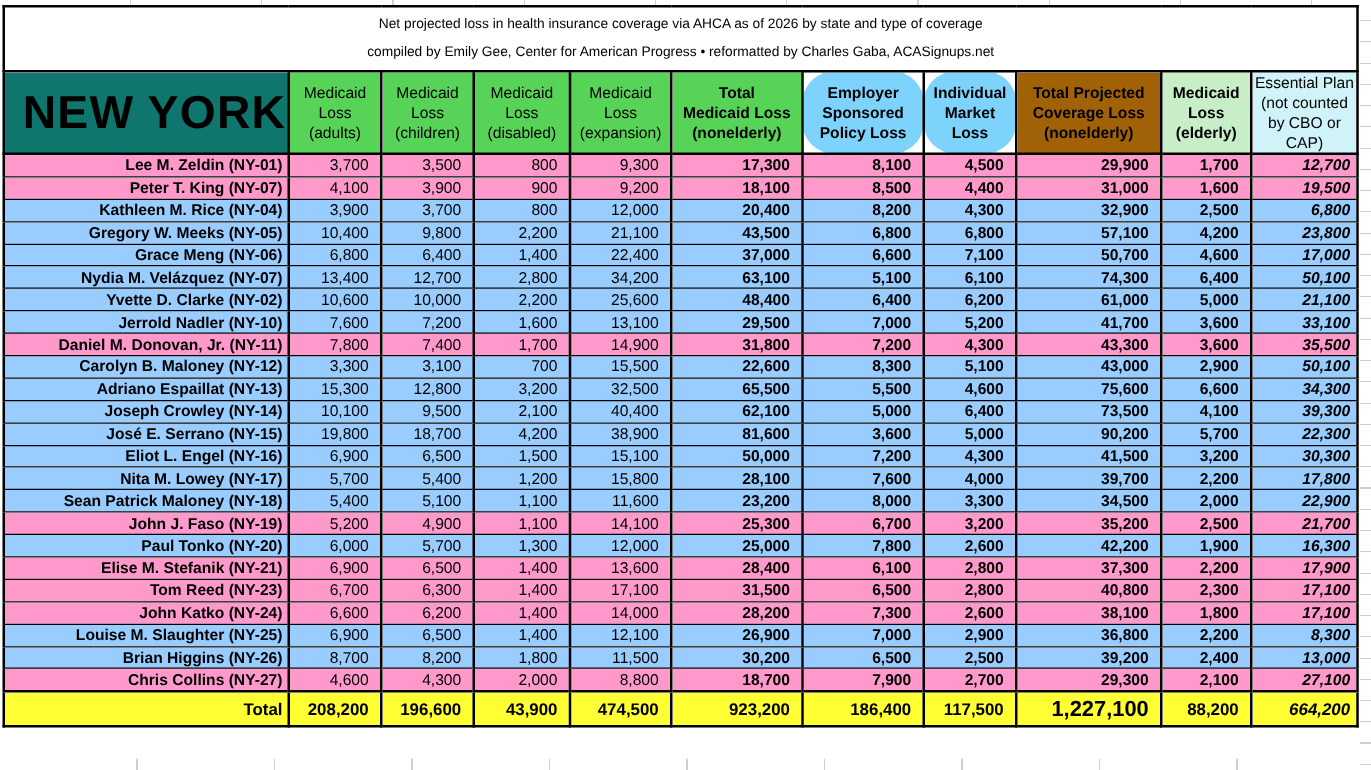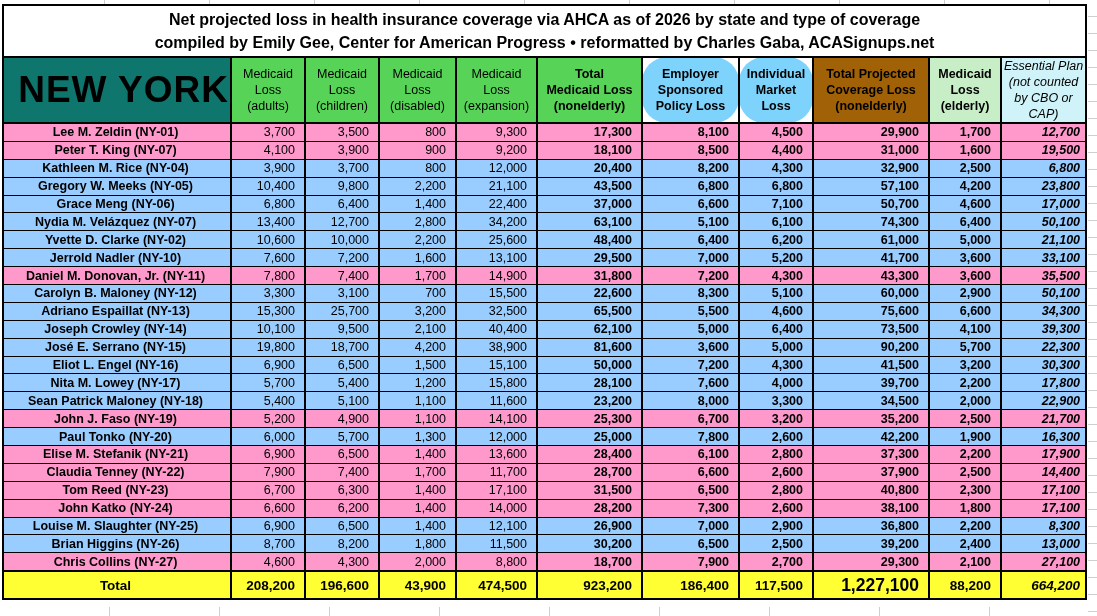--- a/index.html
+++ b/index.html
@@ -12,38 +12,38 @@
   .grid-bottom{bottom:0;left:0;width:1097px;height:9px;
     background:repeating-linear-gradient(to right,#fff 0 109px,#cfcfcf 109px 110px);}
   .grid-right{top:0;right:0;width:9px;height:616px;
     background:repeating-linear-gradient(to bottom,#fff 0 16px,#cfcfcf 16px 17px);}
 
   table.main{position:absolute;top:4px;left:2px;width:1085px;border-collapse:collapse;table-layout:fixed;}
   td,th{border:2px solid #000;overflow:hidden;white-space:nowrap;}
 
   
   .title-cell{background:#fff;text-align:center;height:48px;padding:1px 0;}
-  .title-line{font-weight:bold;font-size:16px;line-height:23px;text-align:center;}
+  .title-line{font-weight:normal;font-size:11px;line-height:23px;text-align:center;}
 
   
   .state-cell{background:#0f766e;font-size:37px;font-weight:bold;text-align:right;letter-spacing:1px;}
   th.colhead{font-size:12.5px;font-weight:normal;line-height:16px;white-space:pre-line;height:56px;vertical-align:middle;text-align:center;padding:0 1px;}
   th.bold{font-weight:bold;}
-  th.italic{font-style:italic;}
+  th.italic{}
   .h-green{background:#57D457;}
   .h-olive{background:#7dd3fc;border-radius:25px;}
   .h-yellow{background:#a16207;}
   .h-ltgreen{background:#C7EEC7;}
   .h-cyan{background:#CFF3F8;}
 
   
   tbody.data td{border-top-width:1px;border-bottom-width:1px;height:14.9px;font-size:12.5px;vertical-align:middle;}
   tr.row-pink td{background:#FF99CC;}
   tr.row-blue td{background:#99CCFF;}
-  td.name-cell{font-weight:bold;text-align:center;padding-right:4px;margin-top:29px;}
+  td.name-cell{font-weight:bold;text-align:right;padding-right:4px;margin-top:29px;}
   td.val{text-align:right;padding-right:9px;}
   td.bold-num{font-weight:bold;}
   td.ital-num{font-weight:bold;font-style:italic;padding-right:5px;}
 
   
   tr.total-row td{background:#FFFF33;font-weight:bold;height:24px;font-size:13.5px;vertical-align:middle;}
   tr.total-row td.val{padding-right:9px;}
   tr.total-row td.big-total{font-size:17.5px;}
   tr.total-row td.ital-num{font-style:italic;padding-right:5px;}
 </style>
@@ -229,28 +229,28 @@
       </tr>
       <tr class="row-blue">
         <td class="name-cell">Carolyn B. Maloney (NY-12)</td>
         <td class="val">3,300</td>
         <td class="val">3,100</td>
         <td class="val">700</td>
         <td class="val">15,500</td>
         <td class="val bold-num">22,600</td>
         <td class="val bold-num">8,300</td>
         <td class="val bold-num">5,100</td>
-        <td class="val bold-num">60,000</td>
+        <td class="val bold-num">43,000</td>
         <td class="val bold-num">2,900</td>
         <td class="val ital-num">50,100</td>
       </tr>
       <tr class="row-blue">
         <td class="name-cell">Adriano Espaillat (NY-13)</td>
         <td class="val">15,300</td>
-        <td class="val">25,700</td>
+        <td class="val">12,800</td>
         <td class="val">3,200</td>
         <td class="val">32,500</td>
         <td class="val bold-num">65,500</td>
         <td class="val bold-num">5,500</td>
         <td class="val bold-num">4,600</td>
         <td class="val bold-num">75,600</td>
         <td class="val bold-num">6,600</td>
         <td class="val ital-num">34,300</td>
       </tr>
       <tr class="row-blue">
@@ -349,33 +349,20 @@
         <td class="val">6,900</td>
         <td class="val">6,500</td>
         <td class="val">1,400</td>
         <td class="val">13,600</td>
         <td class="val bold-num">28,400</td>
         <td class="val bold-num">6,100</td>
         <td class="val bold-num">2,800</td>
         <td class="val bold-num">37,300</td>
         <td class="val bold-num">2,200</td>
         <td class="val ital-num">17,900</td>
-      </tr>
-      <tr class="row-pink">
-        <td class="name-cell">Claudia Tenney (NY-22)</td>
-        <td class="val">7,900</td>
-        <td class="val">7,400</td>
-        <td class="val">1,700</td>
-        <td class="val">11,700</td>
-        <td class="val bold-num">28,700</td>
-        <td class="val bold-num">6,600</td>
-        <td class="val bold-num">2,600</td>
-        <td class="val bold-num">37,900</td>
-        <td class="val bold-num">2,500</td>
-        <td class="val ital-num">14,400</td>
       </tr>
       <tr class="row-pink">
         <td class="name-cell">Tom Reed (NY-23)</td>
         <td class="val">6,700</td>
         <td class="val">6,300</td>
         <td class="val">1,400</td>
         <td class="val">17,100</td>
         <td class="val bold-num">31,500</td>
         <td class="val bold-num">6,500</td>
         <td class="val bold-num">2,800</td>

